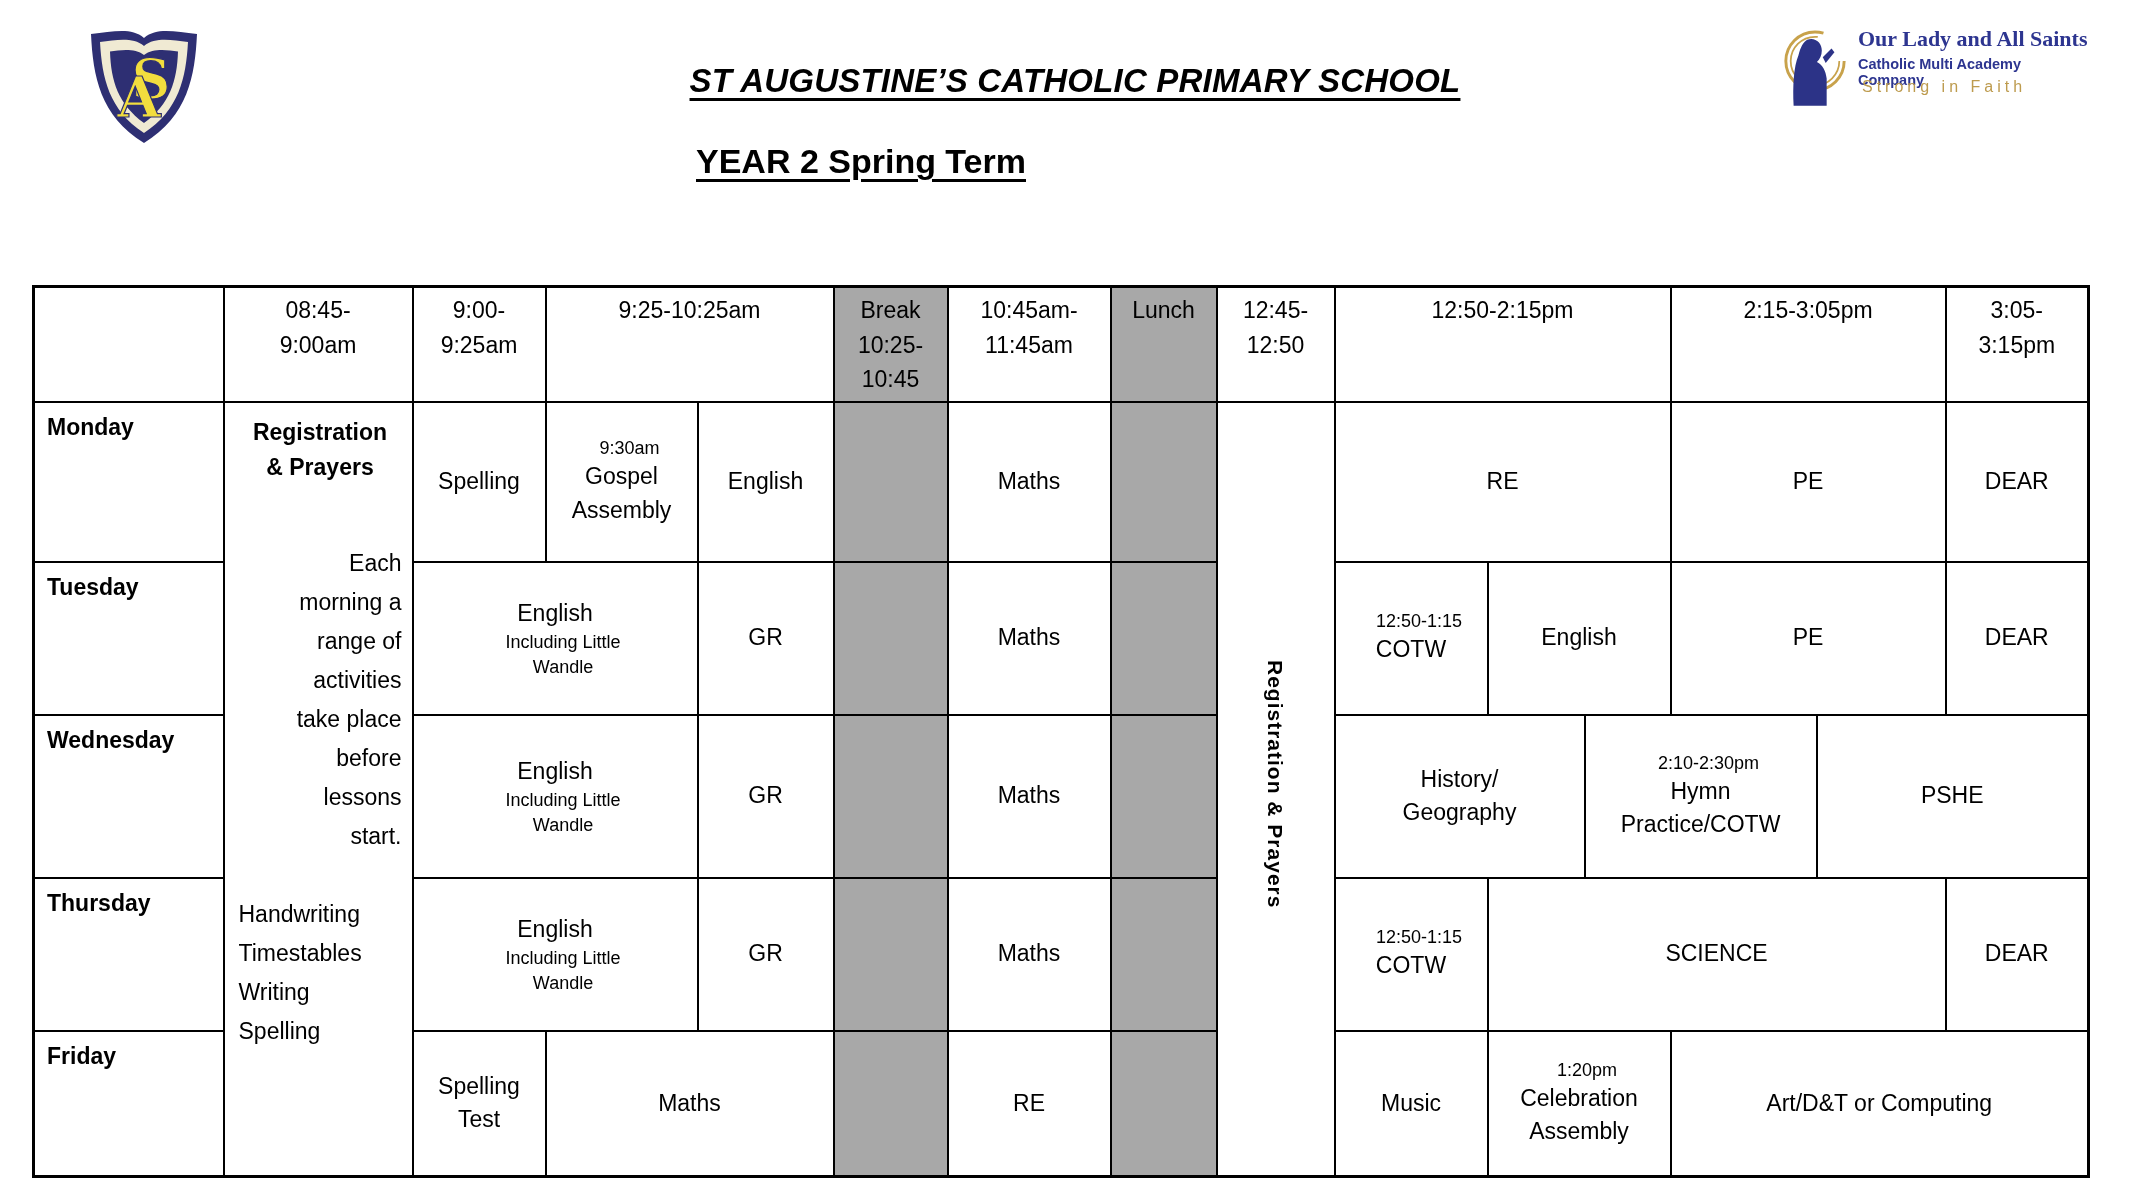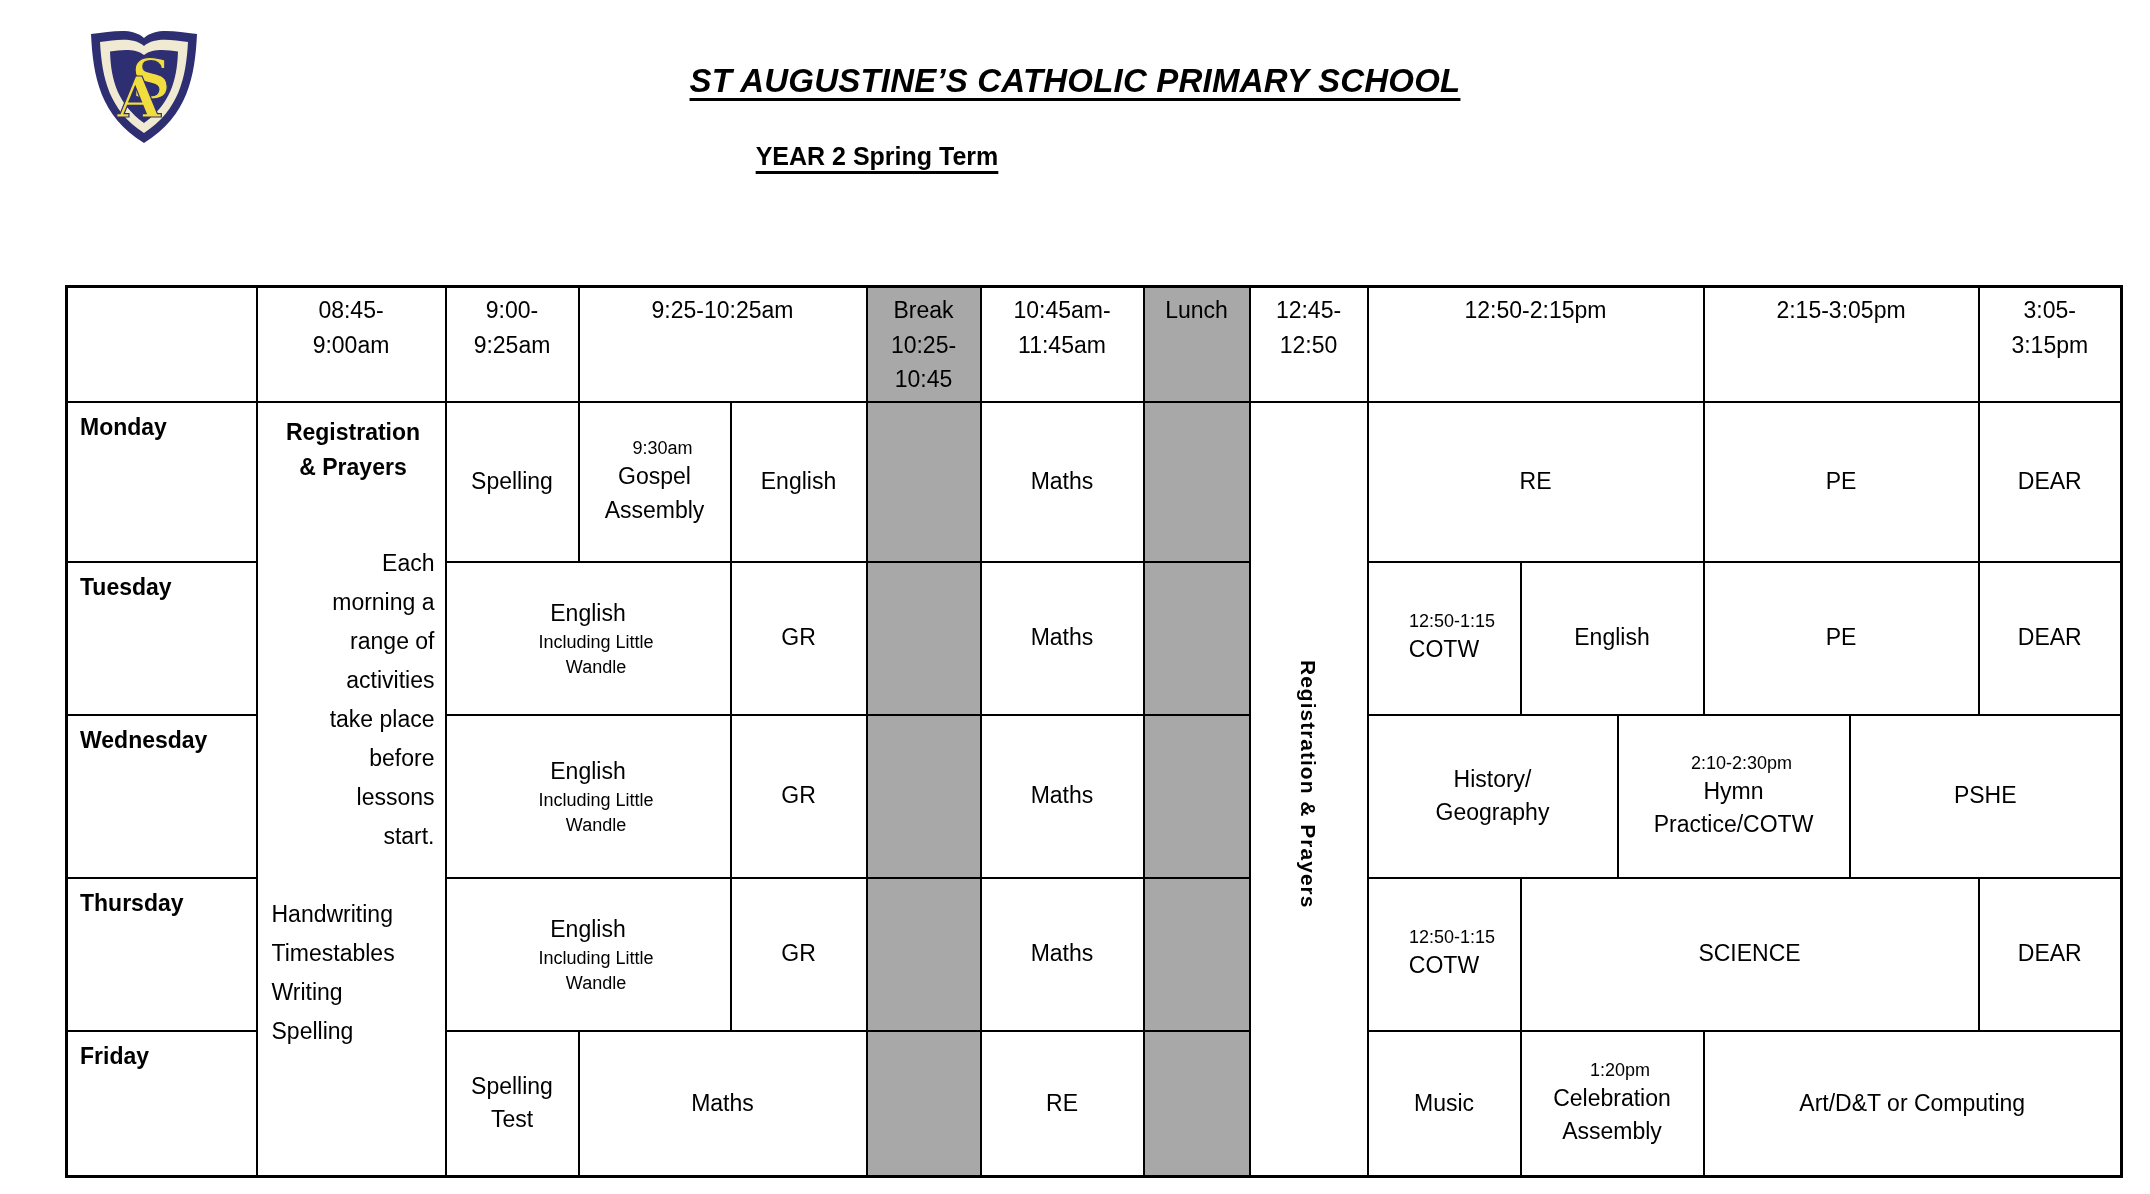--- a/index.html
+++ b/index.html
@@ -15,42 +15,42 @@
   
   .crest { position:absolute; left:85px; top:22px; width:118px; height:126px; }
   .page-title {
     position:absolute; left:0; width:2150px; top:62px;
     text-align:center; font-size:33px; font-weight:bold;
     text-decoration:underline; text-decoration-thickness:3px; text-underline-offset:6px;
     letter-spacing:0.2px;
     font-style:italic;
   }
   .page-subtitle {
-    position:absolute; left:16px; width:1722px; top:142px;
-    text-align:center; font-size:25px; font-weight:bold;
+    position:absolute; left:0; width:1722px; top:142px;
+    text-align:center; font-size:34px; font-weight:bold;
     text-decoration:underline; text-decoration-thickness:3px; text-underline-offset:6px;
   }
   .mat-logo { position:absolute; left:1780px; top:18px; width:310px; height:96px; }
   .mat-logo svg { position:absolute; left:0; top:4px; }
   .mat-name {
     position:absolute; left:78px; top:8px; width:232px;
     font-size:22px; font-weight:bold; color:var(--navy);
     font-family:"Liberation Serif", serif;
   }
   .mat-subname {
     position:absolute; left:78px; top:38px; width:232px;
     font-size:14.5px; font-weight:bold; color:var(--navy);
   }
   .mat-tagline {
     position:absolute; left:82px; top:60px; width:232px;
     font-size:16px; color:var(--gold); letter-spacing:4px;
   }
 
   
-  .tt-wrap { position:absolute; left:65px; top:285px;border-radius:23px; }
+  .tt-wrap { position:absolute; left:32px; top:285px;border-radius:23px; }
   table.tt {
     border-collapse:collapse; table-layout:fixed;
     width:2055px; height:890px;
     border:3px solid #000;
   }
   .tt td {
     border:2px solid #000;
     text-align:center; vertical-align:middle;
     font-size:23px; line-height:1.5;
     padding:2px; overflow:hidden;
@@ -91,20 +91,31 @@
     <path d="M59 14 C 72 3, 90 8, 112 10 C 110 52, 103 92, 59 119 C 15 92, 8 52, 6 10 C 28 8, 46 3, 59 14 Z" fill="#2e2f73"></path>
     <path d="M59 22 C 70 13, 86 16, 103 18 C 101 54, 94 86, 59 109 C 24 86, 17 54, 15 18 C 32 16, 48 13, 59 22 Z" fill="#f0ead3"></path>
     <path d="M59 31 C 68 24, 82 26, 93 27.5 C 92 57, 85 80, 59 99 C 33 80, 26 57, 25 27.5 C 36 26, 50 24, 59 31 Z" fill="#2e2f73"></path>
     <text x="66" y="74" text-anchor="middle" font-family="DejaVu Serif, serif" font-weight="bold" font-size="54" fill="#f2dd3e" stroke="#2e2f73" stroke-width="1.2">S</text>
     <text x="54" y="93" text-anchor="middle" font-family="DejaVu Serif, serif" font-weight="bold" font-size="56" fill="#f2dd3e" stroke="#2e2f73" stroke-width="1.2">A</text>
   </svg>
 
   <div class="page-title">ST AUGUSTINE’S CATHOLIC PRIMARY SCHOOL</div>
   <div class="page-subtitle">YEAR 2 Spring Term</div>
 
+  <div class="mat-logo">
+    <svg width="70" height="86" viewBox="0 0 72 88" aria-hidden="true">
+      <circle cx="36" cy="40" r="30" fill="none" stroke="#c8a24b" stroke-width="3" stroke-dasharray="150 38"></circle>
+      <circle cx="36" cy="40" r="25" fill="none" stroke="#c8a24b" stroke-width="1.8" stroke-dasharray="120 36"></circle>
+      <path d="M28 18 C 36 15, 43 21, 43 29 C 43 34, 41 38, 38 41 C 44 44, 47 50, 48 58 L 48 86 L 14 86 C 13 66, 14 46, 19 34 C 21 26, 24 20, 28 18 Z" fill="#2c3387"></path>
+      <path d="M44 36 L 53 27 L 56 31 L 47 42 Z" fill="#2c3387"></path>
+    </svg>
+    <div class="mat-name">Our Lady and All Saints</div>
+    <div class="mat-subname">Catholic Multi Academy Company</div>
+    <div class="mat-tagline">Strong in Faith</div>
+  </div>
 
   <div class="tt-wrap">
     <table class="tt">
       <colgroup>
         <col style="width:190px">
           <col style="width:189px">
           <col style="width:133px">
         <col style="width:152px">
           <col style="width:136px">
           <col style="width:114px">

